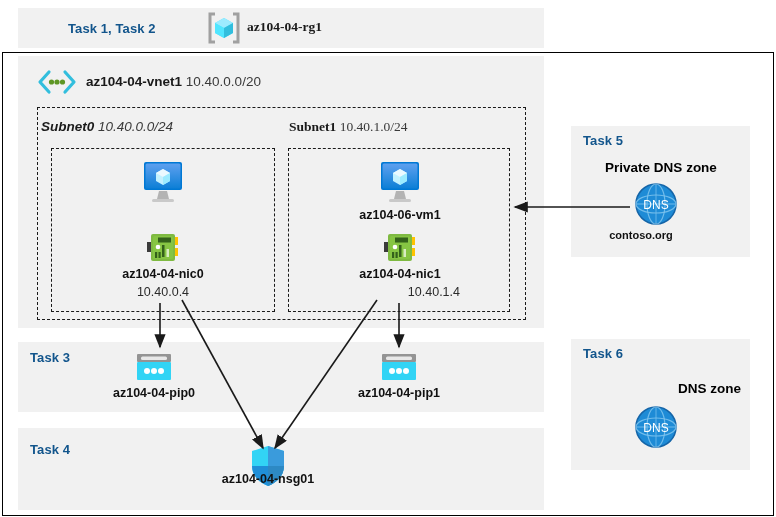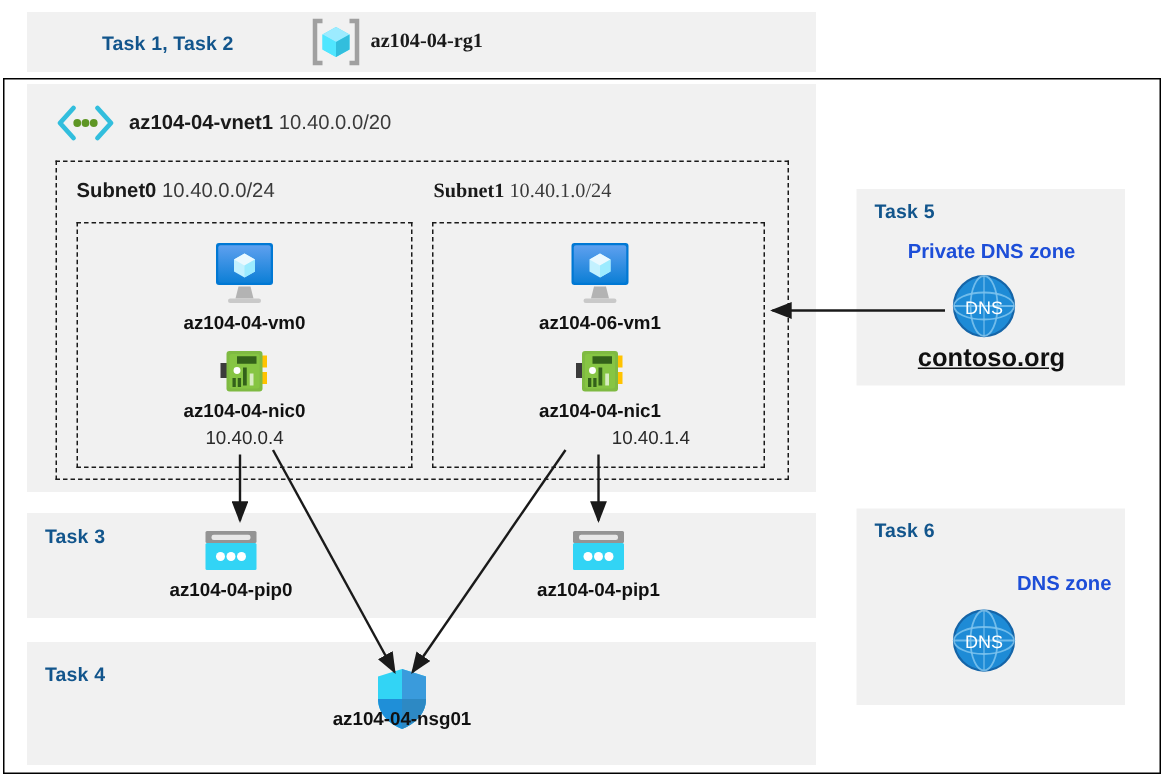--- a/index.html
+++ b/index.html
@@ -56,21 +56,21 @@
     font-size: 12.5px;
     font-weight: normal;
     color: #2b2b2b;
     text-align: center;
     white-space: nowrap;
   }
   .zone-head {
     position: absolute;
     font-size: 13.5px;
     font-weight: bold;
-    color: #1d4ed8;
+    color: #000000;
     text-align: center;
     white-space: nowrap;
   }
 
   .icon { position: absolute; }
 
   svg.arrows { position: absolute; left: 0; top: 0; width: 776px; height: 517px; pointer-events: none; }
 </style>
 </head>
 <body>
@@ -106,21 +106,21 @@
       <circle cx="21" cy="14" r="2.6" fill="#5e9624"></circle>
       <circle cx="26.5" cy="14" r="2.6" fill="#5e9624"></circle>
     </svg>
   </div>
   <div class="res-title" style="left:86px; top:74px;">
     <b>az104-04-vnet1</b><span>&nbsp;</span><span class="cidr">10.40.0.0/20</span>
   </div>
 
   <div class="dashbox" style="left:37px; top:107px; width:489px; height:213px;"></div>
 
-  <div class="res-title" style="left:51px; top:119px;">
+  <div class="res-title" style="left:41px; top:119px;font-style:italic;">
     <b>Subnet0</b><span>&nbsp;</span><span class="cidr">10.40.0.0/24</span>
   </div>
   <div class="dashbox" style="left:51px; top:148px; width:224px; height:164px;"></div>
 
   <div class="icon" style="left:137px; top:160px; width:52px; height:44px;">
     <svg width="52" height="44" viewBox="0 0 52 44">
       <rect x="7" y="2" width="38" height="28" rx="2" fill="#0078d4"></rect>
       <rect x="8.5" y="3.5" width="35" height="25" rx="1.5" fill="url(#vmg)"></rect>
       <defs>
         <linearGradient id="vmg" x1="0" y1="0" x2="0" y2="1">
@@ -128,21 +128,20 @@
           <stop offset="100%" stop-color="#0d7fd6"></stop>
         </linearGradient>
       </defs>
       <polygon points="26,9 33,13 33,21 26,25 19,21 19,13" fill="#c3f1ff"></polygon>
       <polygon points="26,9 33,13 26,17 19,13" fill="#eaf9ff"></polygon>
       <polygon points="26,17 33,13 33,21 26,25" fill="#9cebff"></polygon>
       <polygon points="22,31 30,31 32,39 20,39" fill="#b3b3b3"></polygon>
       <rect x="15" y="39" width="22" height="3" rx="1.5" fill="#c9c9c9"></rect>
     </svg>
   </div>
-  <div class="node-label" style="left:103px; top:208px; width:120px;">az104-04-vm0</div>
 
   <div class="icon" style="left:146px; top:232px; width:34px; height:32px;">
     <svg width="34" height="32" viewBox="0 0 34 32">
       <rect x="1" y="10" width="6" height="10" fill="#3b3b3b"></rect>
       <rect x="27" y="5" width="5" height="8" fill="#ffc300"></rect>
       <rect x="27" y="16" width="5" height="8" fill="#ffc300"></rect>
       <rect x="5" y="2" width="24" height="27" rx="2" fill="#7fba42"></rect>
       <rect x="7" y="4" width="20" height="23" rx="1.5" fill="#86c543"></rect>
       <rect x="12" y="5.5" width="13" height="5" fill="#33611a"></rect>
       <circle cx="12" cy="15" r="2.3" fill="#ffffff"></circle>
@@ -245,21 +244,21 @@
     <svg width="44" height="44" viewBox="0 0 44 44">
       <circle cx="22" cy="22" r="20" fill="#1e8bd6"></circle>
       <circle cx="22" cy="22" r="20" fill="none" stroke="#1565a8" stroke-width="1.5"></circle>
       <ellipse cx="22" cy="22" rx="9" ry="20" fill="none" stroke="#7fc4ef" stroke-width="1.2" opacity="0.85"></ellipse>
       <ellipse cx="22" cy="22" rx="20" ry="9" fill="none" stroke="#7fc4ef" stroke-width="1.2" opacity="0.85"></ellipse>
       <line x1="2" y1="22" x2="42" y2="22" stroke="#7fc4ef" stroke-width="1.2" opacity="0.85"></line>
       <line x1="22" y1="2" x2="22" y2="42" stroke="#7fc4ef" stroke-width="1.2" opacity="0.6"></line>
       <text x="22" y="27" font-family="Liberation Sans, sans-serif" font-size="12" fill="#ffffff" text-anchor="middle">DNS</text>
     </svg>
   </div>
-  <div class="node-label" style="left:596px; top:229px; width:130px; font-size:17px;text-decoration:underline;">contoso.org</div>
+  <div class="node-label" style="left:576px; top:229px; width:130px; font-size:11px;">contoso.org</div>
 
   <div class="panel" style="left:571px; top:339px; width:179px; height:131px;"></div>
   <div class="task-label" style="left:583px; top:346px;">Task 6</div>
   <div class="zone-head" style="left:581px; top:381px; width:160px;text-align:right;">DNS zone</div>
 
   <div class="icon" style="left:634px; top:405px; width:44px; height:44px;">
     <svg width="44" height="44" viewBox="0 0 44 44">
       <circle cx="22" cy="22" r="20" fill="#1e8bd6"></circle>
       <circle cx="22" cy="22" r="20" fill="none" stroke="#1565a8" stroke-width="1.5"></circle>
       <ellipse cx="22" cy="22" rx="9" ry="20" fill="none" stroke="#7fc4ef" stroke-width="1.2" opacity="0.85"></ellipse>

